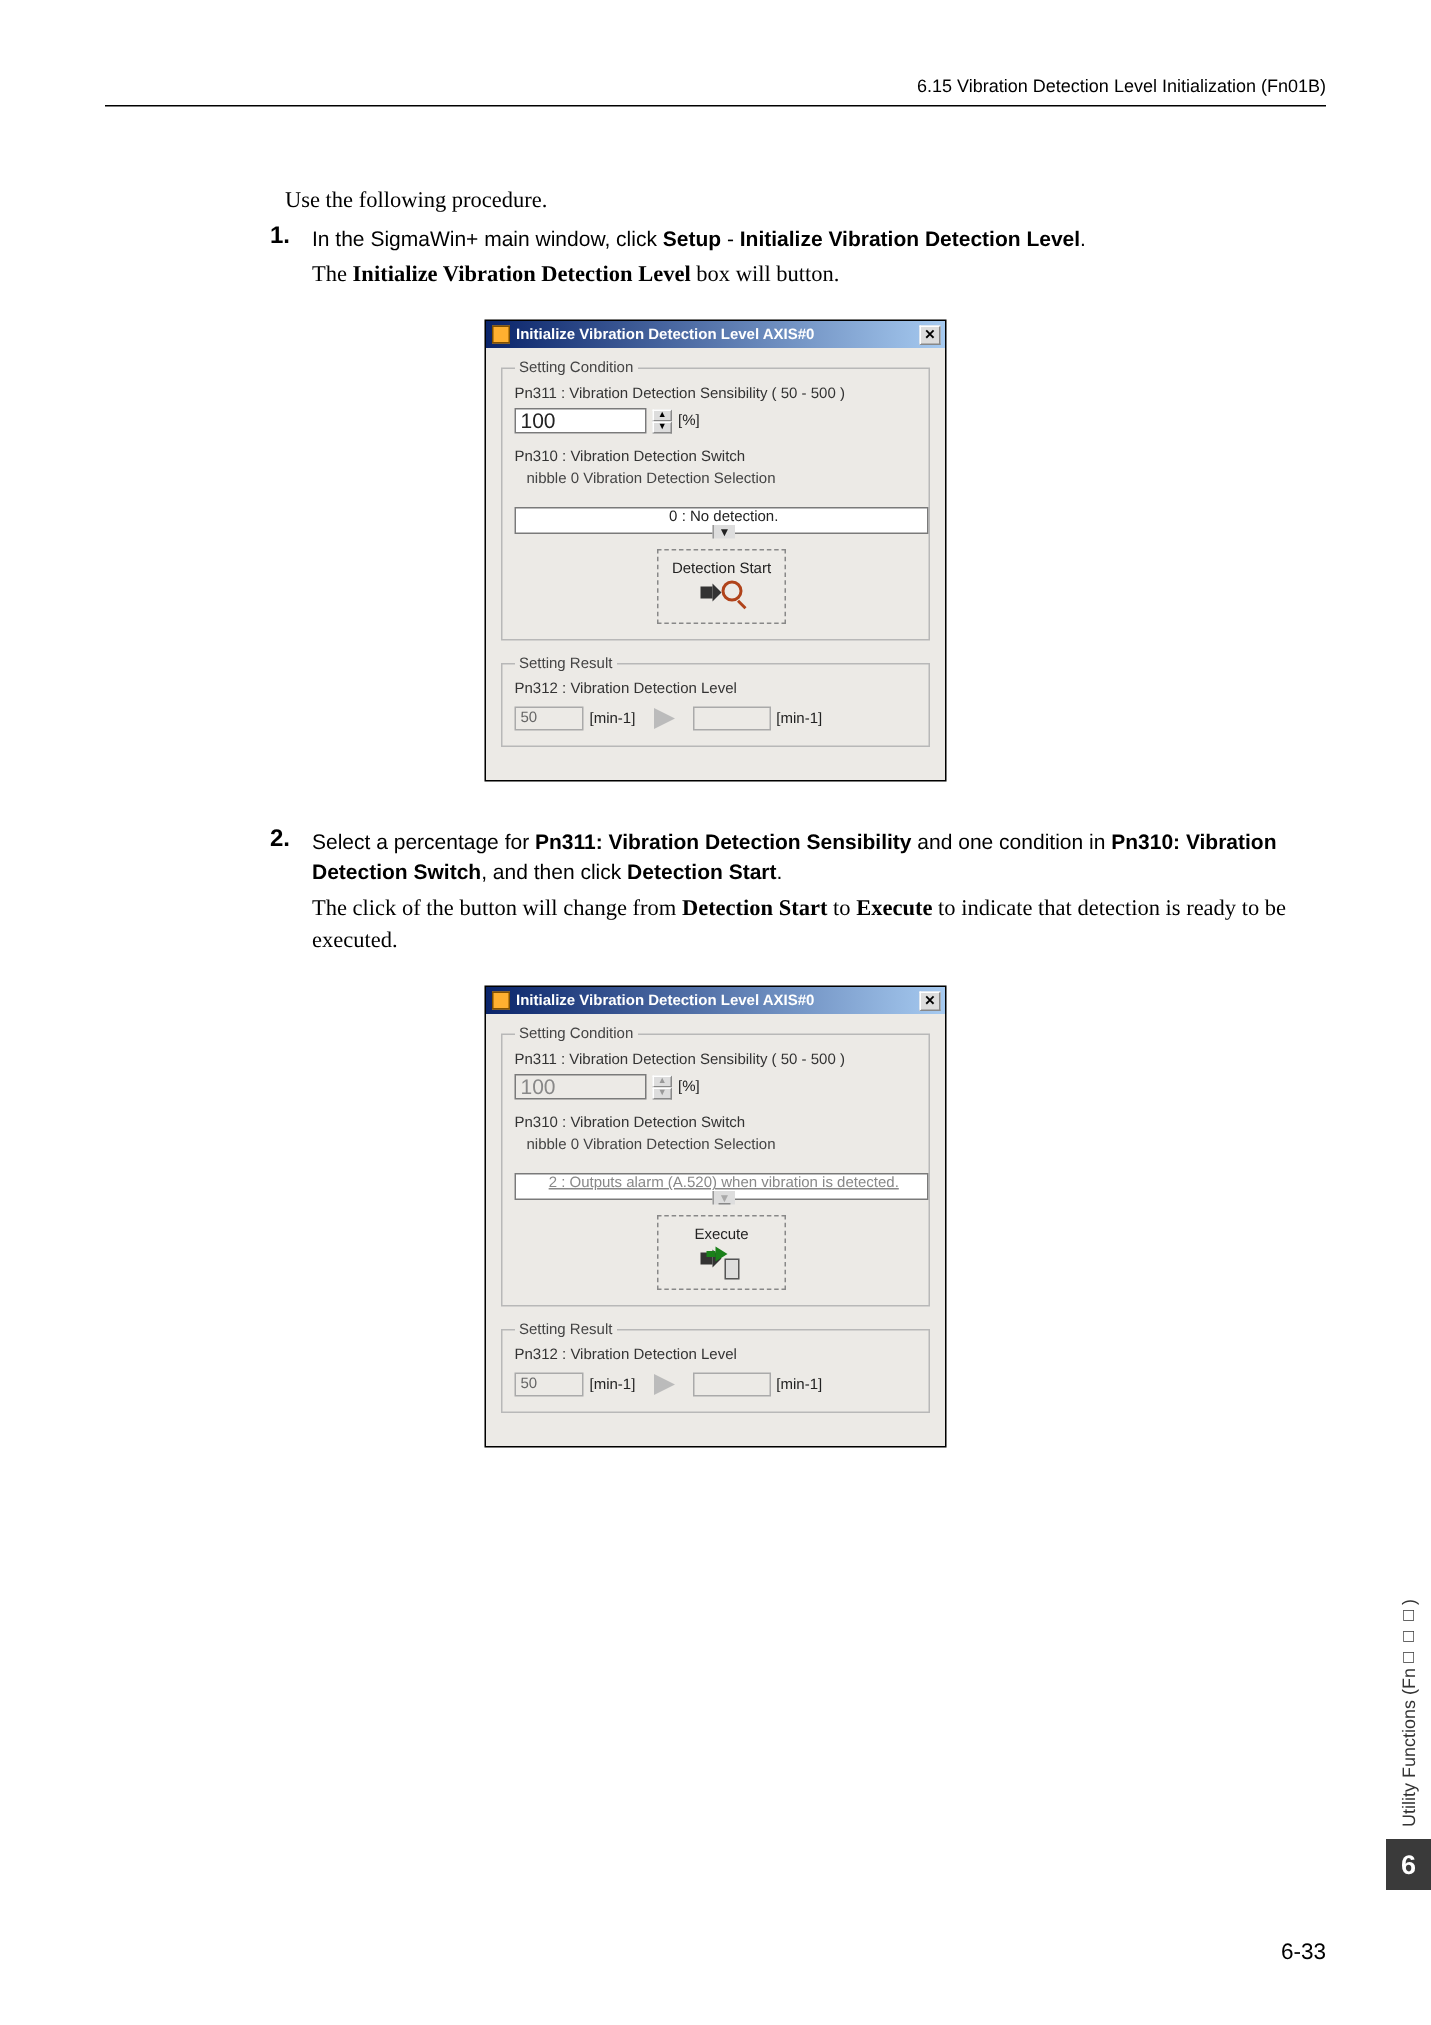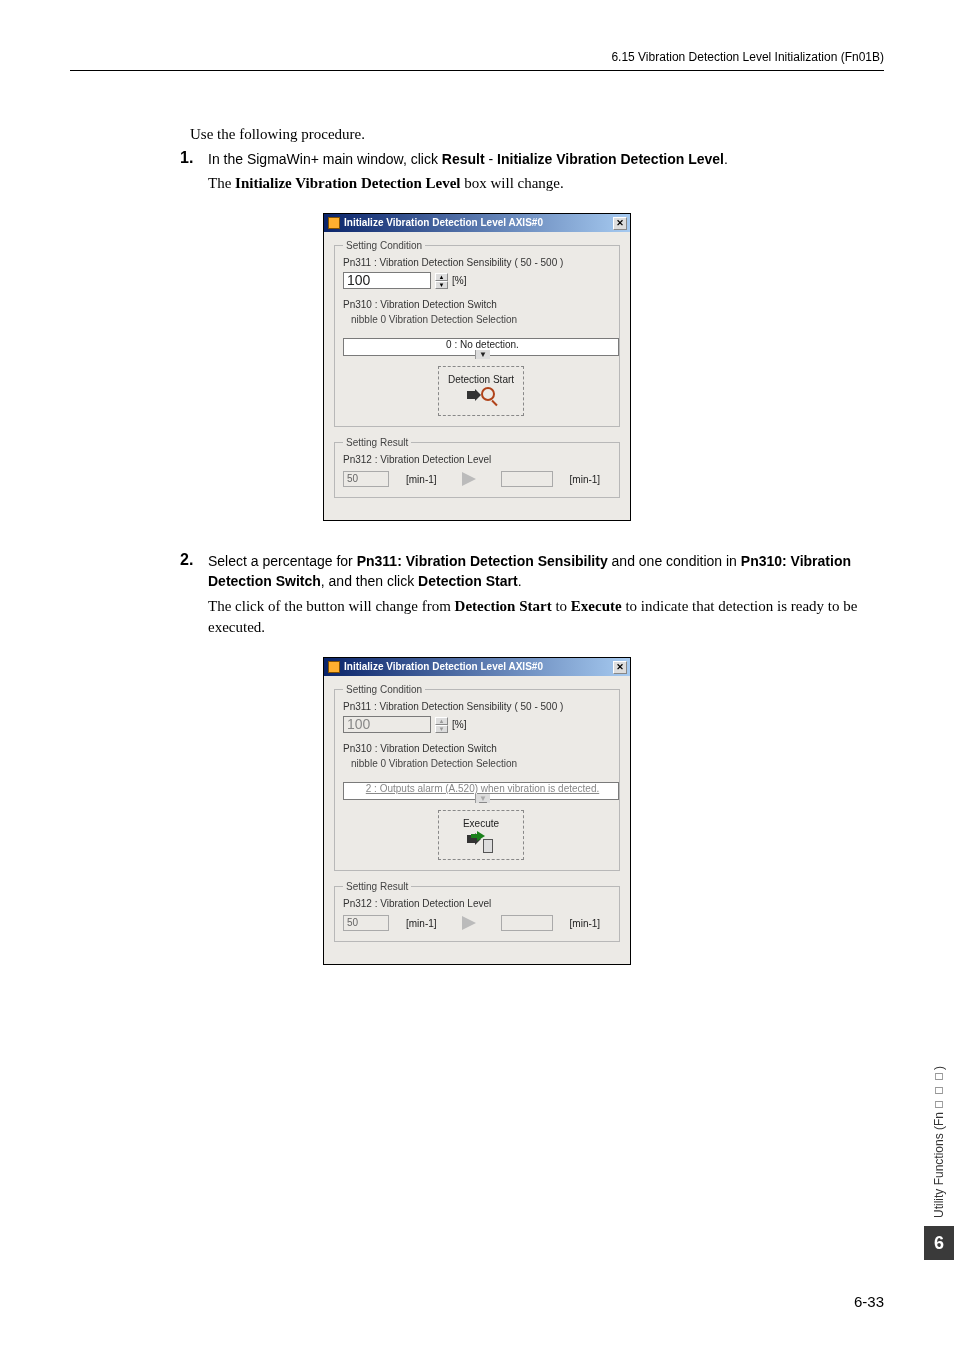--- a/index.html
+++ b/index.html
@@ -79,21 +79,21 @@
   }
   .titlebar {
     height: 18px;
     background: linear-gradient(to right, #0a246a, #a6caf0);
     color: #fff;
     display: flex;
     align-items: center;
     padding: 0 3px 0 4px;
     justify-content: space-between;
   }
-  .titlebar-left { display: flex; align-items: flex-start; gap: 4px; }
+  .titlebar-left { display: flex; align-items: center; gap: 4px; }
   .app-icon {
     width: 12px; height: 12px;
     background: #ffb030;
     border: 1px solid #805000;
   }
   .titlebar-title { font-size: 10px; font-weight: bold; white-space: nowrap; }
   .close-btn {
     width: 14px; height: 13px;
     background: #ddd;
     border: 1px solid #888;
@@ -199,21 +199,21 @@
     content: ''; position: absolute; left: -14px; top: -2px;
     width: 6px; height: 4px; background: #1a801a;
   }
   .ex-box {
     position: absolute; right: 2px; bottom: 0;
     width: 10px; height: 14px;
     border: 1px solid #555;
     background: #ddd;
   }
   .result-row {
-    display: flex; align-items: center; gap: 17px;
+    display: flex; align-items: center; gap: 4px;
     margin-top: 6px;
   }
   .ro-box {
     width: 46px; height: 16px;
     background: #eceae6;
     border: 1px solid #aaa;
     padding: 0 3px;
     font-size: 10px; line-height: 14px;
     color: #666;
   }
@@ -269,24 +269,24 @@
 <div class="page">
   <div class="header-line">6.15  Vibration Detection Level Initialization (Fn01B)</div>
 
 
   <p class="intro">Use the following procedure.</p>
 
   <div class="step">
     <div class="step-num">1.</div>
     <div class="step-body">
       <p class="sans">
-        <span>In the SigmaWin+ main window, click </span><b class="sans">Result</b><span> - </span><b class="sans">Initialize Vibration Detection Level</b><span>.</span>
+        <span>In the SigmaWin+ main window, click </span><b class="sans">Setup</b><span> - </span><b class="sans">Initialize Vibration Detection Level</b><span>.</span>
       </p>
       <p class="sub">
-        <span>The </span><b>Initialize Vibration Detection Level</b><span> box will change.</span>
+        <span>The </span><b>Initialize Vibration Detection Level</b><span> box will button.</span>
       </p>
     </div>
   </div>
 
   <div class="dialog-wrapper">
     <div class="dialog">
       <div class="titlebar">
         <div class="titlebar-left">
           <div class="app-icon"></div>
           <div class="titlebar-title">Initialize Vibration Detection Level AXIS#0</div>

